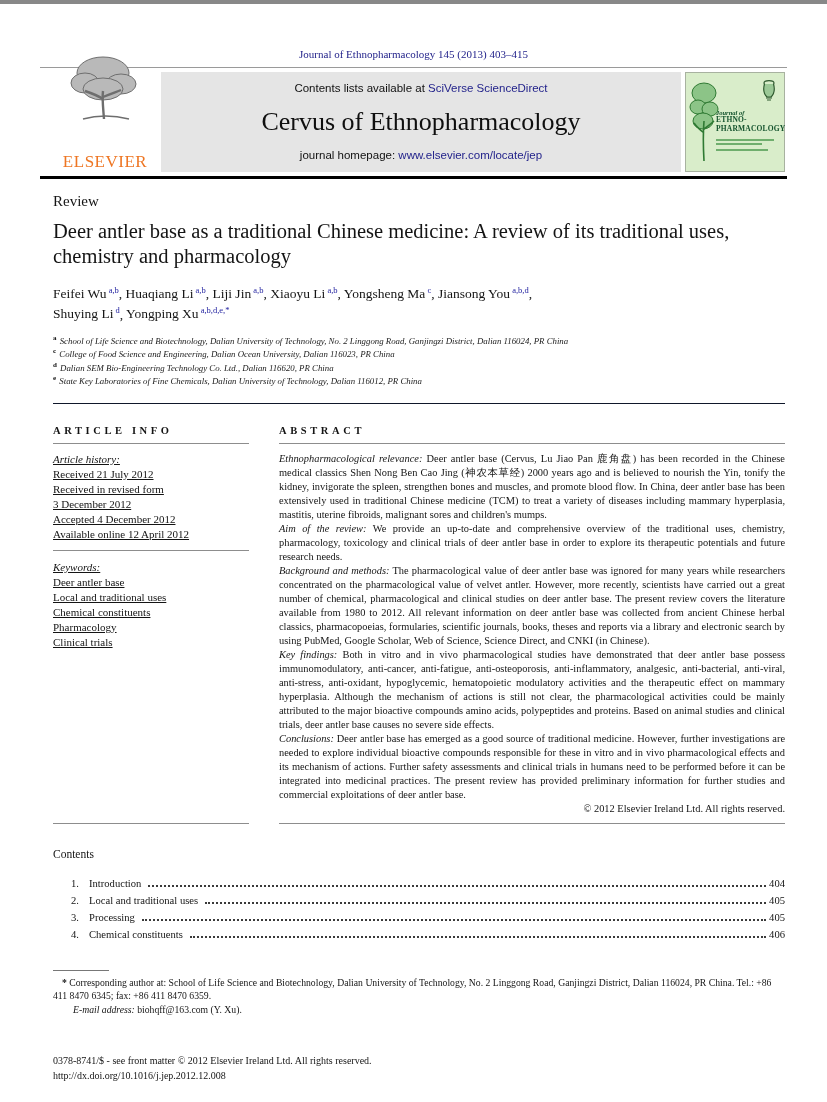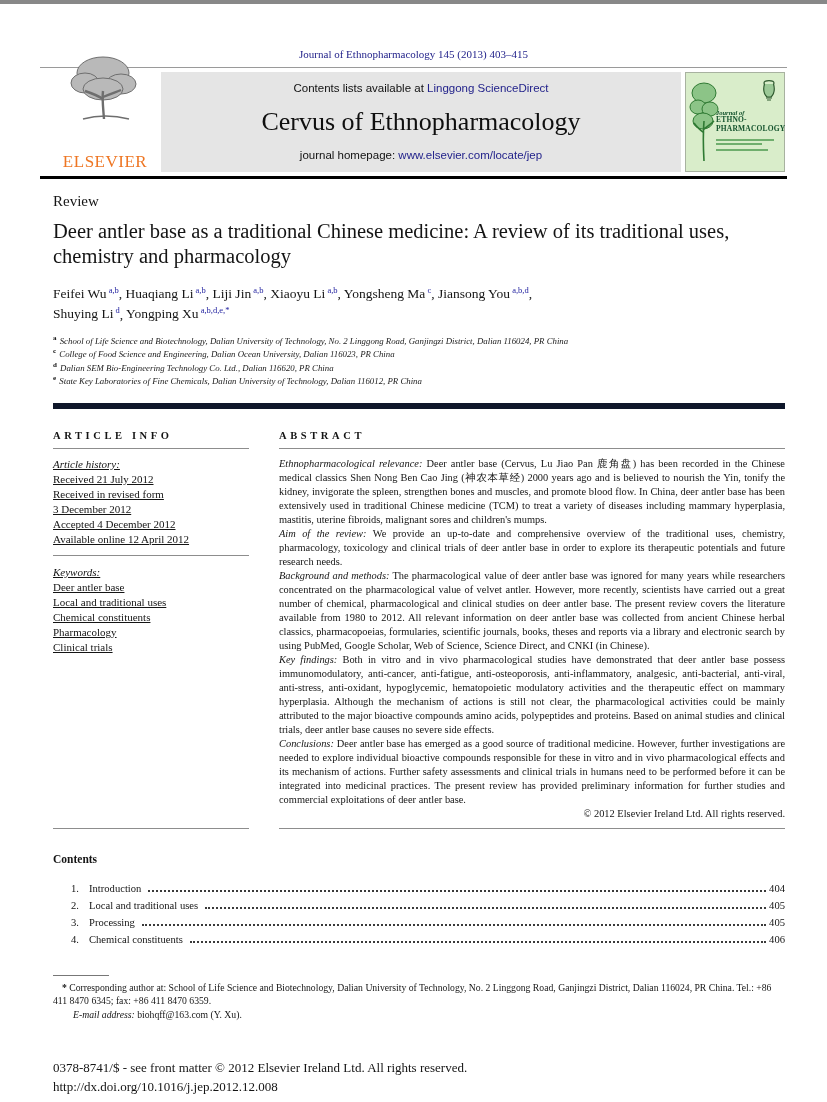--- a/index.html
+++ b/index.html
@@ -26,49 +26,49 @@
   .cover-sub div{height:2px;background:#6fae6d;margin-bottom:2px;}
   .rule-thick{height:3px;background:#000;margin:4px 40px 0 40px;}
   
   .review{margin:14px 42px 0 53px;font-size:15px;}
   .art-title{margin:9px 60px 0 53px;font-size:20.5px;font-weight:400;line-height:1.2;}
   .authors{margin:15px 42px 0 53px;font-size:13.5px;line-height:1.5;}
   .authors sup{font-size:8.5px;color:#2323a0;}
   .affils{margin:9px 42px 0 53px;font-size:8.8px;font-style:italic;line-height:1.42;color:#1a1a1a;}
   .affil sup{font-style:normal;font-weight:bold;font-size:7px;color:#111;margin-right:1px;}
   
-  .info-abs{display:flex;margin:16px 42px 0 53px;border-top:6px solid #0f172a;}
+  .info-abs{display:flex;margin:16px 42px 0 53px;border-top:1px solid #0f172a;}
   .col-left{width:196px;flex:none;border-bottom:1px solid #8d8d8d;padding-bottom:14px;}
   .col-gutter{width:30px;flex:none;}
   .col-right{flex:1;border-bottom:1px solid #8d8d8d;padding-bottom:9px;}
   .col-head{font-size:10.5px;font-weight:bold;letter-spacing:3.6px;margin-top:21px;}
   .head-rule{border:0;border-top:1px solid #8d8d8d;margin:7px 0 8px 0;}
   .hist,.keys{font-size:11px;line-height:1.36;text-decoration:underline;}
   .blk-label{font-style:italic;}
   .mid-rule{border:0;border-top:1px solid #8d8d8d;margin:8px 0 9px 0;}
   .abs-body{margin-top:1px;}
   .abs-p{font-size:10.4px;line-height:1.345;text-align:justify;}
   .abs-label{font-style:italic;}
   .copyright{font-size:10.4px;text-align:right;margin-top:1px;}
   
   .contents-sec{margin:24px 42px 0 53px;}
-  .contents-head{font-weight:bold;font-size:11.5px;}
+  .contents-head{font-weight:normal;font-size:11.5px;}
   .toc{margin-top:16px;font-size:10.6px;}
   .toc-row{display:flex;align-items:baseline;line-height:1.6;}
   .toc-num{width:26px;text-align:right;margin-right:10px;flex:none;}
   .toc-fill{flex:1;border-bottom:2px dotted #3a3a3a;margin:0 3px 3px 7px;}
   .toc-page{flex:none;}
   
   .footnote{margin:26px 42px 0 53px;font-size:9.7px;line-height:1.42;}
   .fn-rule{width:56px;border-top:1px solid #777;margin-bottom:5px;}
   .fn-corr{text-indent:9px;}
   .fn-star{font-weight:bold;}
   .fn-email{margin-left:20px;}
   .fn-email-label{font-style:italic;}
-  .bottom{margin:36px 42px 0 53px;font-size:13px;line-height:1.5;}
+  .bottom{margin:36px 42px 0 53px;font-size:10px;line-height:1.5;}
 </style>
 </head>
 <body>
 
 <div class="page">
 
   <div class="top-ref">Journal of Ethnopharmacology 145 (2013) 403–415</div>
   <hr class="rule-thin">
 
   <div class="masthead">
@@ -87,21 +87,21 @@
             <path d="M40 46 C47 43 53 41 58 39"></path>
           </g>
           <path d="M20 68 Q42 62 66 68" stroke="#6e6e6e" stroke-width="1.4" fill="none"></path>
         </svg>
       </span>
       <div class="elsevier-word">ELSEVIER</div>
     </div>
 
     <div class="center-box">
       <div class="contents-line">
-        <span>Contents lists available at </span><a class="link-navy" href="#">Linggong ScienceDirect</a>
+        <span>Contents lists available at </span><a class="link-navy" href="#">SciVerse ScienceDirect</a>
       </div>
       <div class="journal-title">Cervus of Ethnopharmacology</div>
       <div class="homepage">
         <span>journal homepage: </span><a class="link-navy" href="#">www.elsevier.com/locate/jep</a>
       </div>
     </div>
 
     <div class="cover">
       <span>
         <svg width="34" height="88" viewBox="0 0 34 88" style="position:absolute;left:2px;top:4px;">

